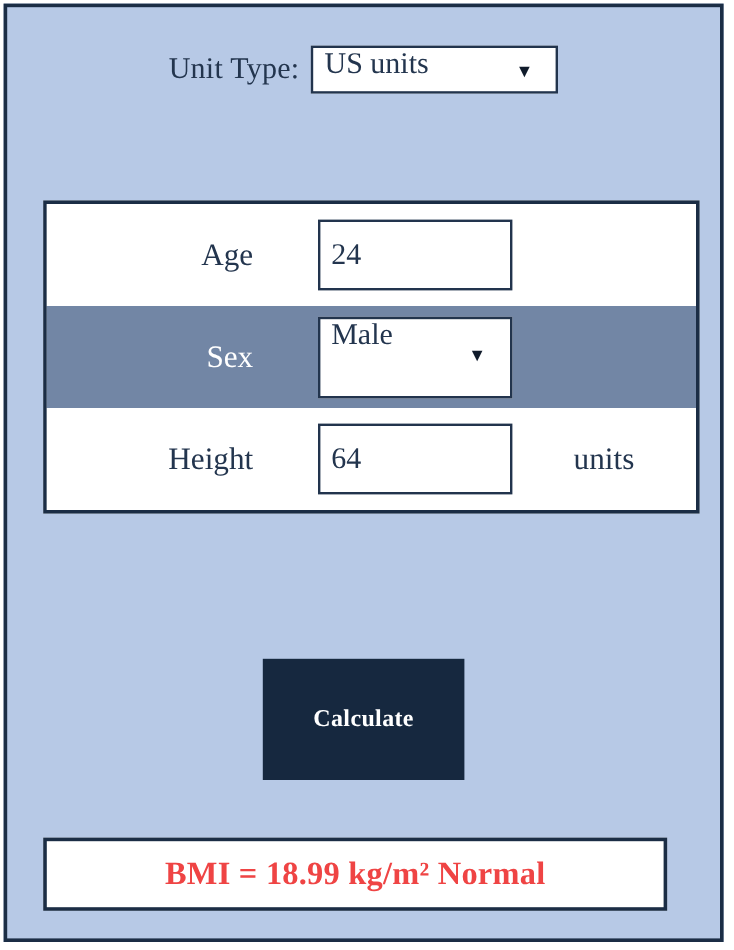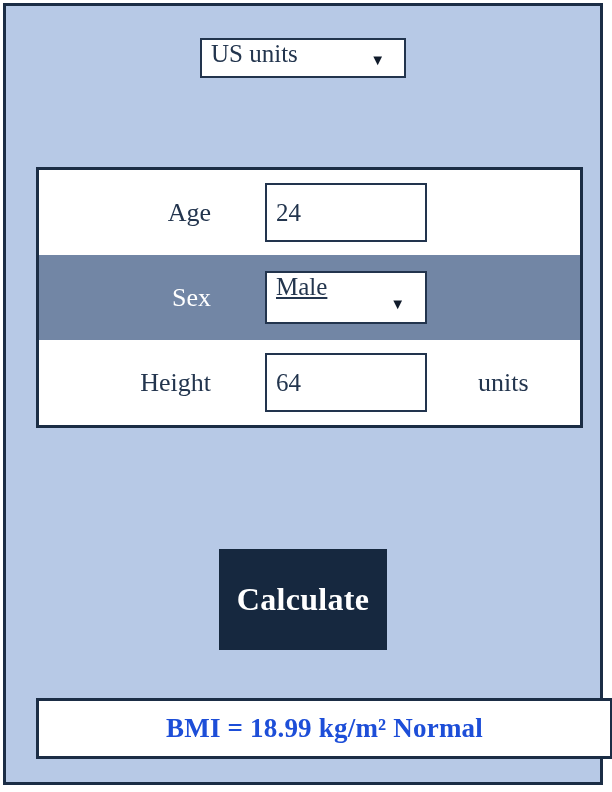--- a/index.html
+++ b/index.html
@@ -116,77 +116,77 @@
     border: 2px solid #22344d;
     box-sizing: border-box;
     display: flex;
     align-items: center;
     padding-left: 9px;
     font-size: 25px;
     color: #23354e;
   }
   .sex-select {
     width: 162px;
-    height: 53px;
-    text-decoration: underline;
+    height: 68px;
   }
   .sex-select .caret { right: 20px; top: 24px; }
 
   
   .calc-wrap {
     position: absolute;
     left: 0;
     top: 543px;
     width: 100%;
     display: flex;
     justify-content: center;
   }
   .calc-button {
     width: 168px;
     height: 101px;
     background: #16283f;
     border: none;
     color: #ffffff;
     font-family: "Liberation Serif", "DejaVu Serif", serif;
-    font-size: 32px;
+    font-size: 20px;
     font-weight: bold;
     letter-spacing: 0.3px;
     cursor: pointer;
     display: flex;
     align-items: center;
     justify-content: center;
     padding: 0;
   }
 
   
   .result-box {
     position: absolute;
     left: 30px;
     top: 692px;
-    width: 577px;
+    width: 520px;
     height: 61px;
     background: #ffffff;
     border: 3px solid #1b2d45;
     box-sizing: border-box;
     display: flex;
     align-items: center;
     justify-content: center;
     font-size: 27px;
     font-weight: bold;
-    color: #1d4ed8;
+    color: #ef4444;
     letter-spacing: 0.2px;
     white-space: nowrap;
   }
 </style>
 </head>
 <body>
 
 <div class="page">
 
   <div class="unit-row">
+    <span class="unit-label">Unit Type:</span>
     <div class="select-box unit-select">
       <span>US units</span>
       <span class="caret">▼</span>
     </div>
   </div>
 
   <div class="table">
 
     <div class="row light">
       <div class="cell-label">Age</div>

